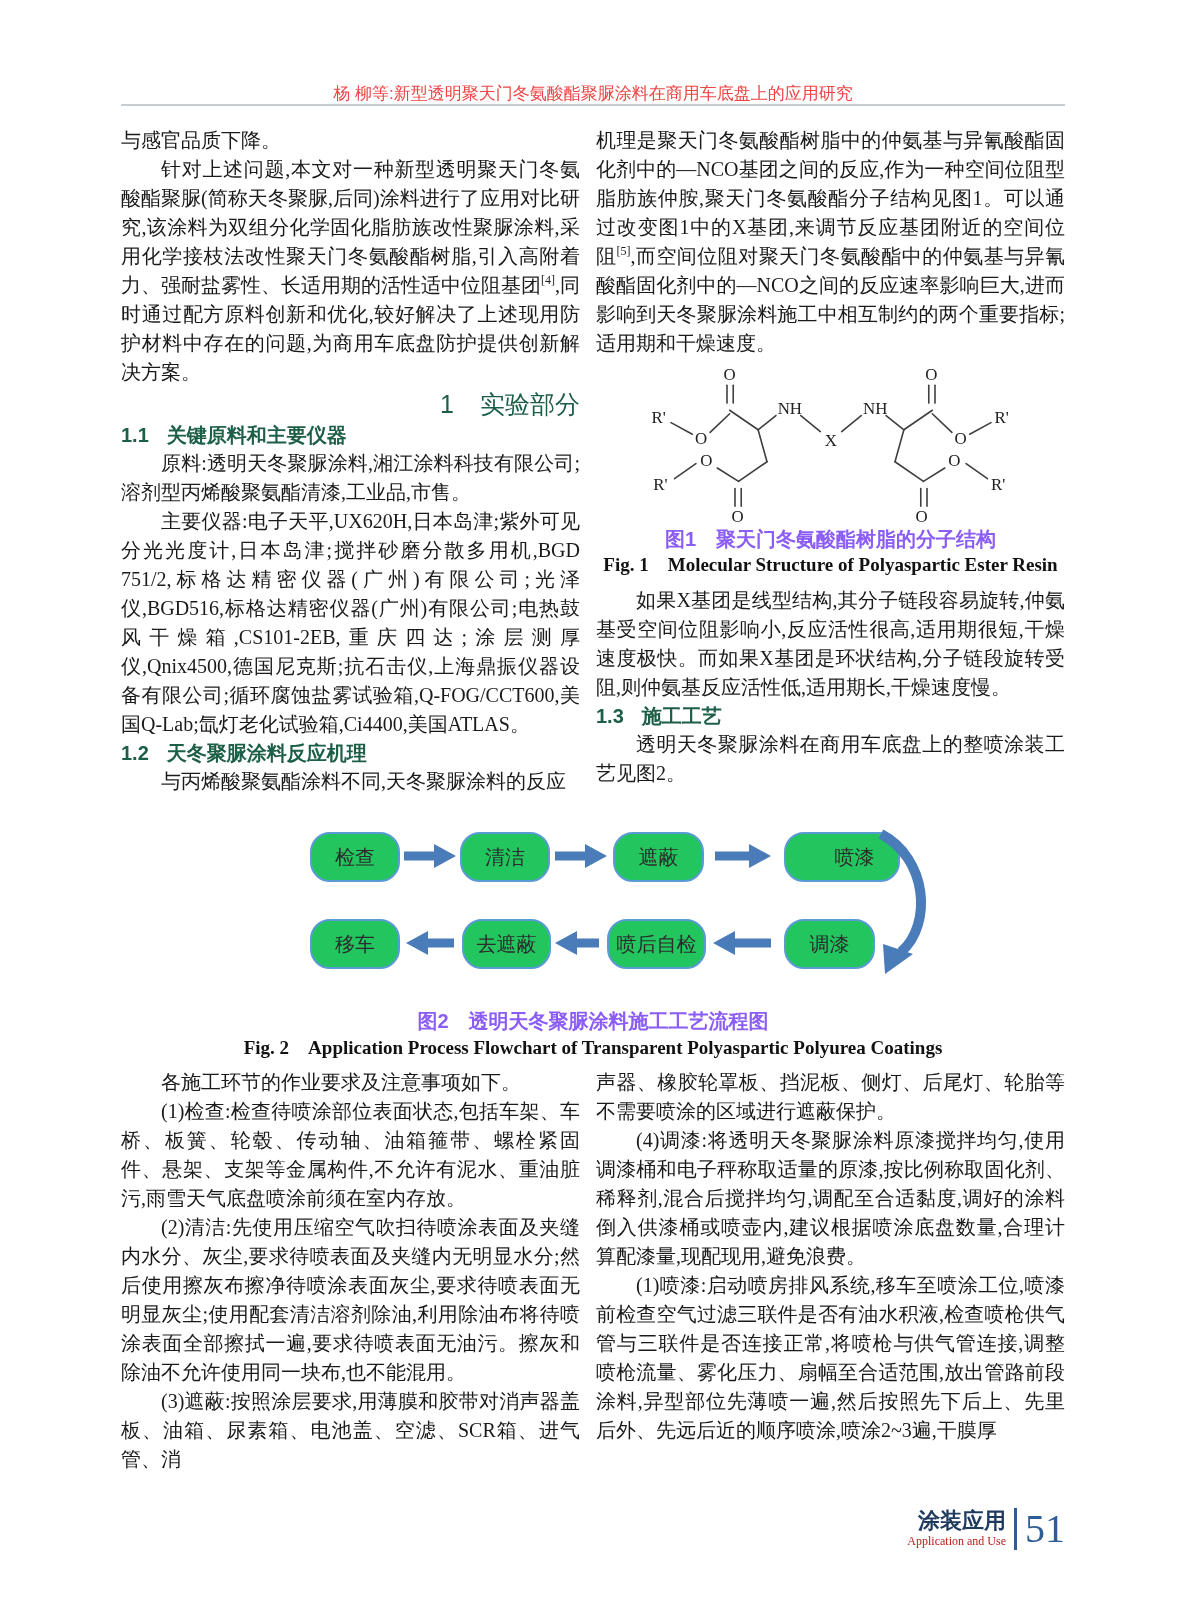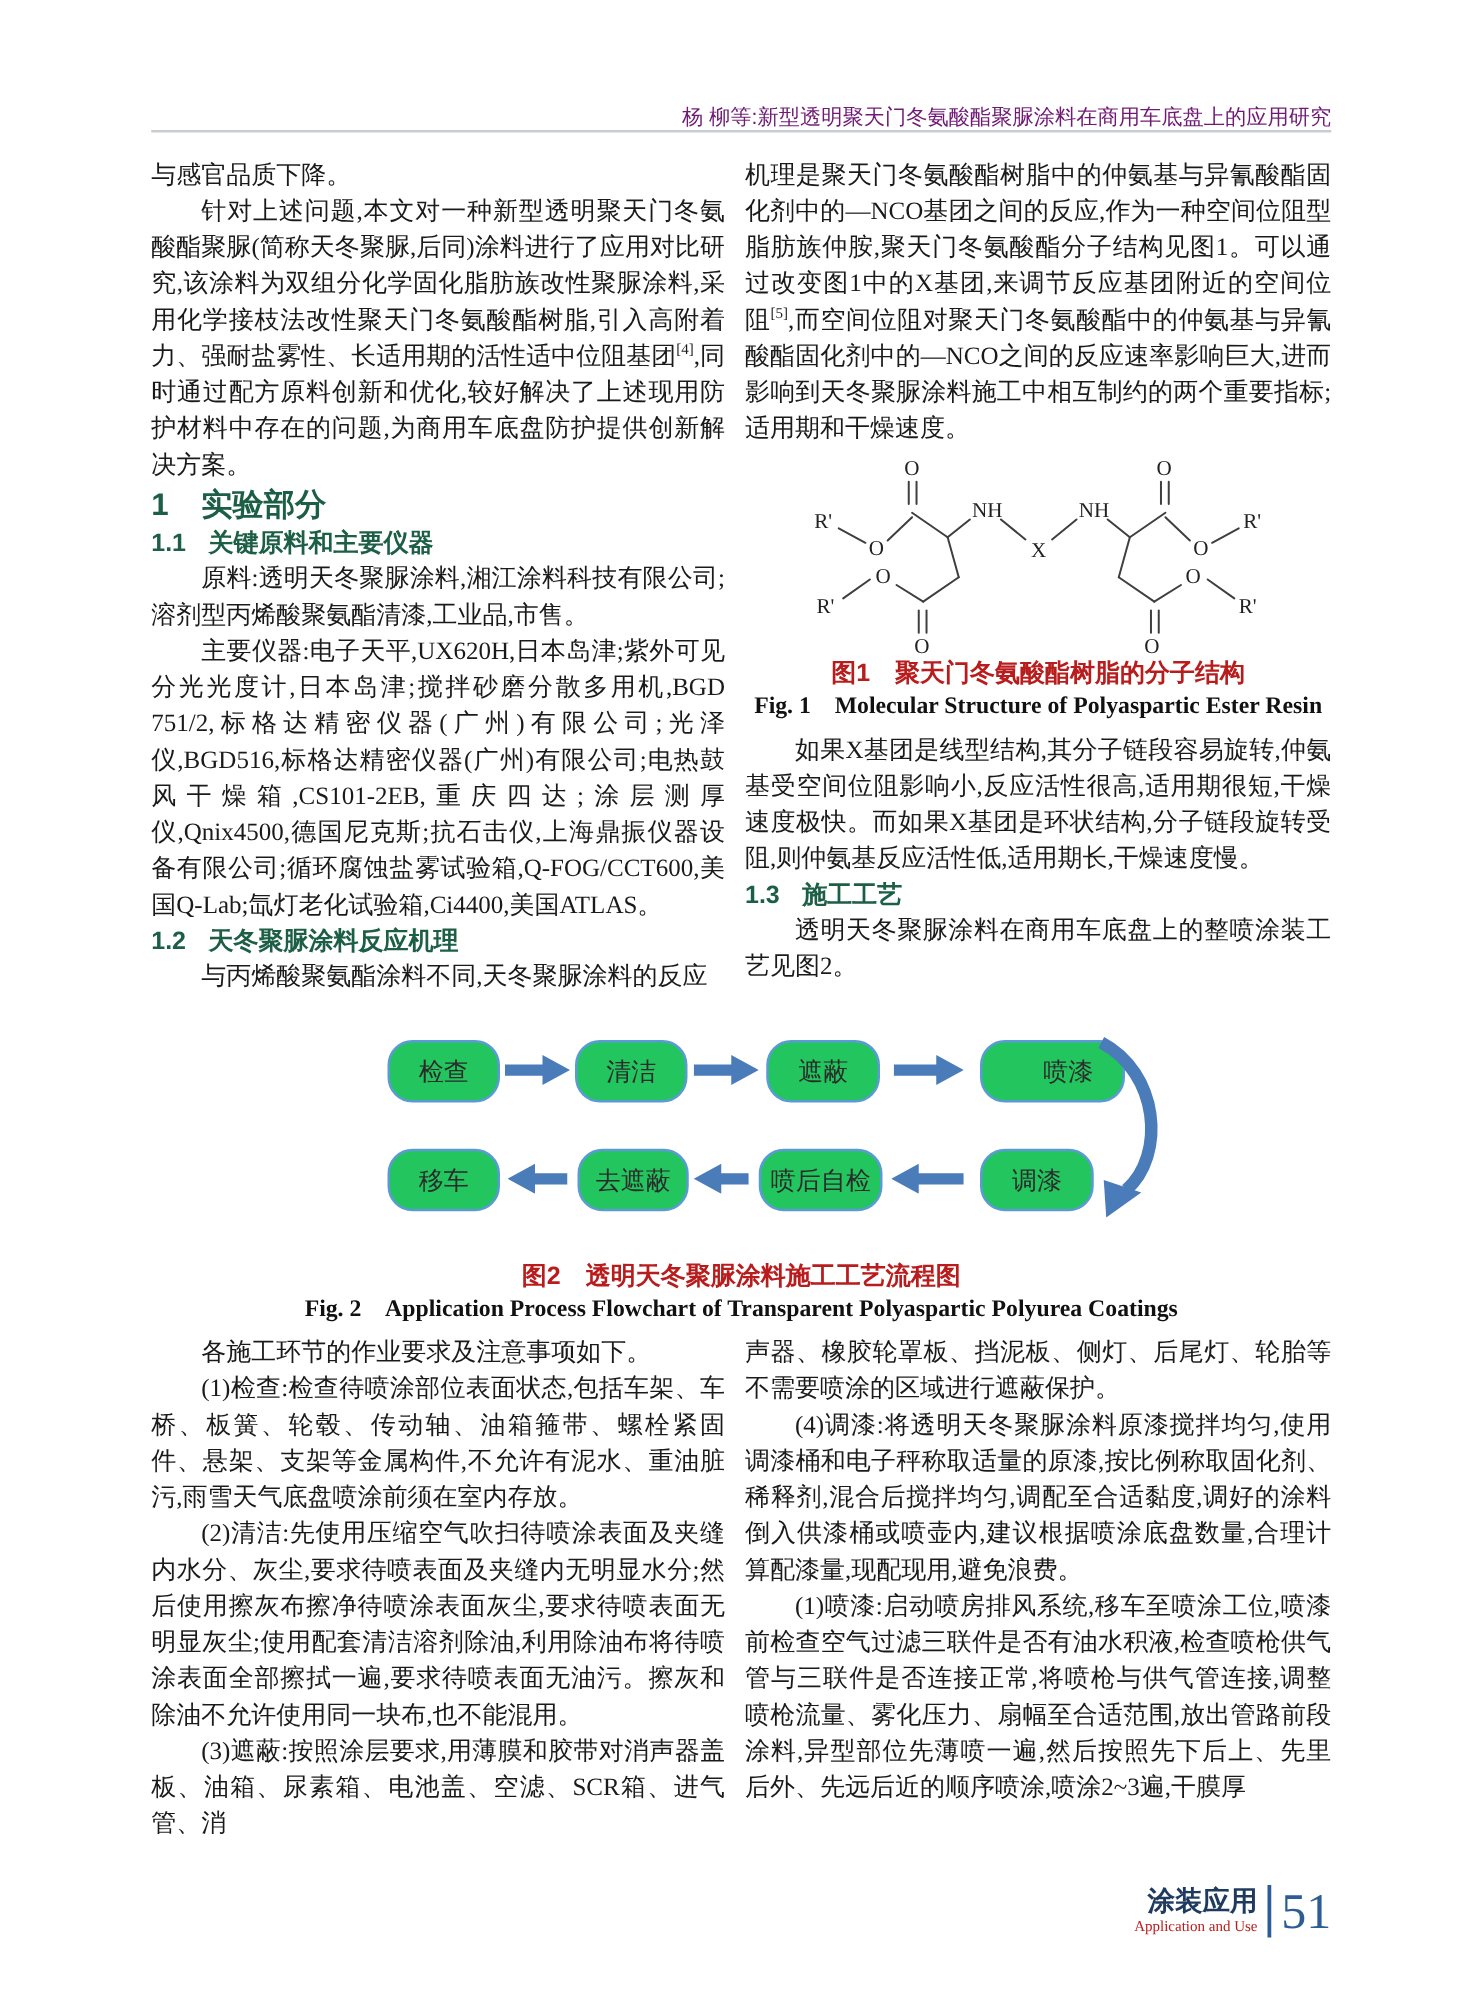--- a/index.html
+++ b/index.html
@@ -1,48 +1,48 @@
 <!DOCTYPE html>
 <html><head>
 <meta charset="utf-8">
 <style>
   html,body{margin:0;padding:0;background:#ffffff;}
   .page{position:relative;width:1187px;height:1600px;background:#ffffff;overflow:hidden;
         font-family:"Liberation Serif","DejaVu Serif",serif;color:#1a1a1a;}
 
   
-  .running-head{position:absolute;left:121px;right:122px;top:82px;text-align:right;
-    font-family:"Liberation Sans","DejaVu Sans",sans-serif;font-size:17px;color:#701a75;}
+  .running-head{position:absolute;left:121px;right:122px;top:82px;text-align:center;
+    font-family:"Liberation Sans","DejaVu Sans",sans-serif;font-size:17px;color:#ef4444;}
   .head-rule{position:absolute;left:121px;right:122px;top:104px;border-top:2px solid #c8cdd2;}
 
   
   .col{position:absolute;font-size:20px;line-height:29px;text-align:justify;}
   .col-left-top{left:121px;top:126px;width:459px;}
   .col-right-top{left:596px;top:126px;width:469px;}
   .col-left-bottom{left:121px;top:1068px;width:459px;}
   .col-right-bottom{left:596px;top:1068px;width:469px;}
   .col p{margin:0;}
   .indent{text-indent:2em;}
   sup.ref{font-size:12px;line-height:0;}
 
   
-  .h1{font-family:"Liberation Sans","DejaVu Sans",sans-serif;font-weight:bold;color:#1d5f46;
-      font-size:25px;line-height:34px;margin:12px 0 6px;text-align:left;text-indent:0;}
+  .h1{font-family:"Liberation Sans","DejaVu Sans",sans-serif;font-weight:normal;color:#1d5f46;
+      font-size:25px;line-height:34px;margin:12px 0 6px;text-align:right;text-indent:0;}
   .h1 .num{margin-right:26px;}
   .h2{font-family:"Liberation Sans","DejaVu Sans",sans-serif;font-weight:bold;color:#1d5f46;
       font-size:20px;line-height:28px;margin:4px 0 3px;text-align:left;text-indent:0;}
   .h2 .num{margin-right:18px;}
 
   
   .fig1{margin:6px 0 2px;text-align:center;}
   .fig1 svg{display:block;margin:0 auto;}
   .mol-line{stroke:#3f3f3f;stroke-width:1.8;fill:none;stroke-linecap:round;}
   .mol-text{font-family:"Liberation Serif","DejaVu Serif",serif;font-size:19px;fill:#222;}
   .cap-zh{font-family:"Liberation Sans","DejaVu Sans",sans-serif;font-weight:bold;font-size:20px;
-          color:#b91c1c;text-align:center;line-height:26px;text-indent:0;}
+          color:#8b5cf6;text-align:center;line-height:26px;text-indent:0;}
   .cap-en{font-family:"Liberation Serif","DejaVu Serif",serif;font-weight:bold;font-size:19px;
           color:#111;text-align:center;line-height:26px;text-indent:0;}
   .cap-gap{margin-left:1em;}
 
   
   .fig2-wrap{position:absolute;left:121px;top:820px;width:944px;height:240px;}
   .flow-box{position:absolute;height:46px;border:2px solid #5b9bd5;border-radius:20px;background:#22c55e;
     display:flex;align-items:center;justify-content:center;
     font-family:Liberation Sans, sans-serif;font-size:20px;color:#2b2b2b;}
   .flow-arrow{position:absolute;}

